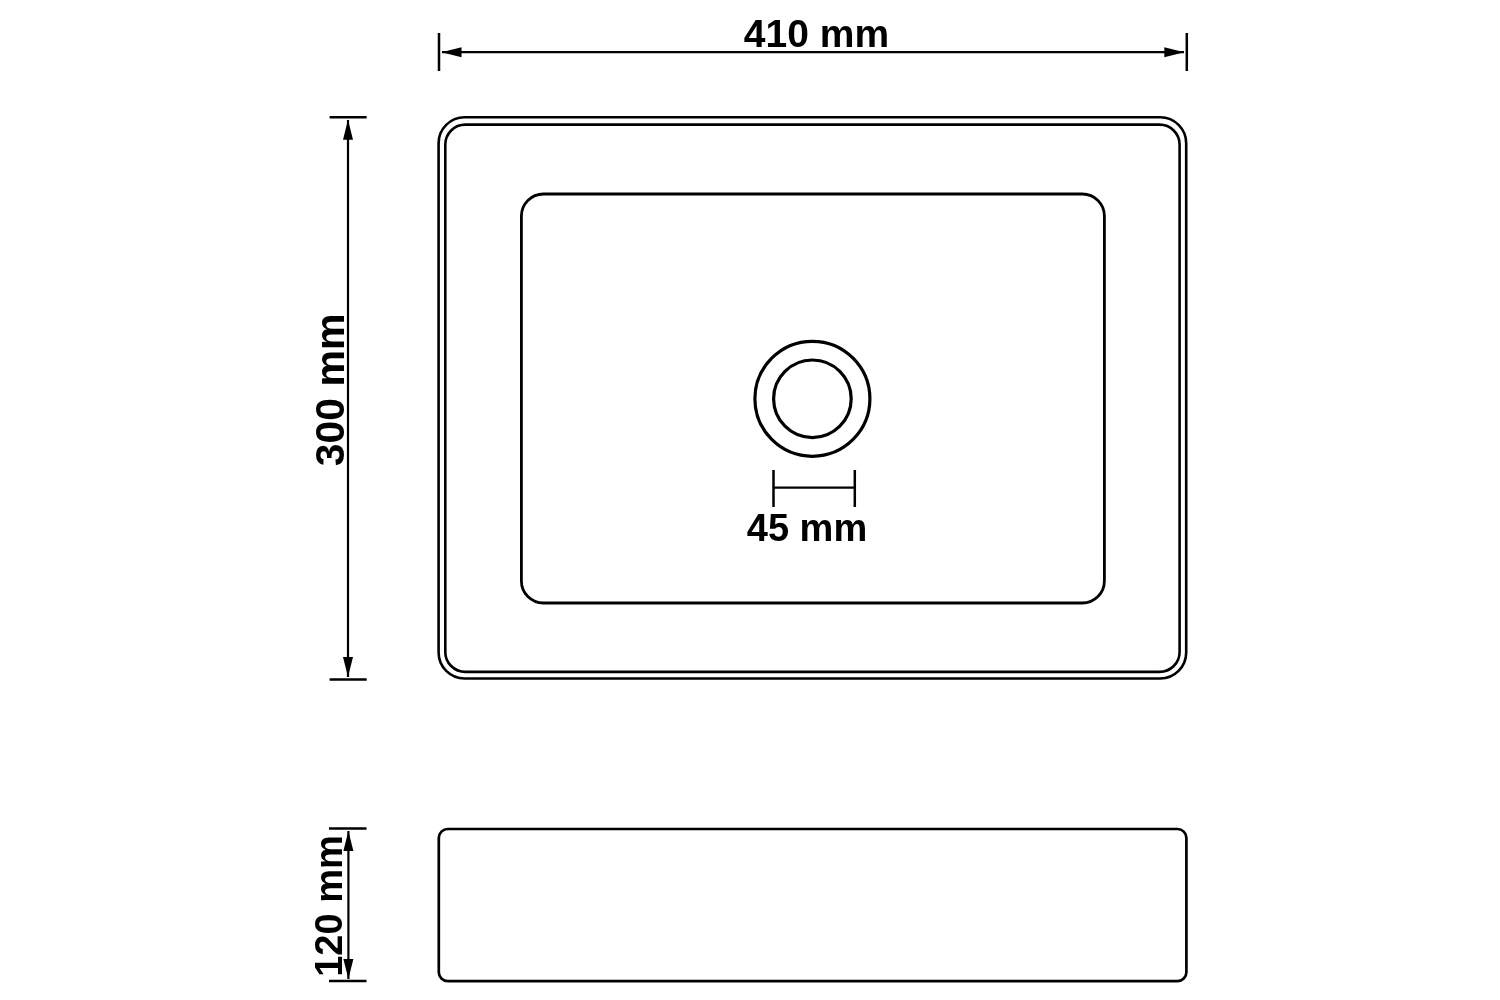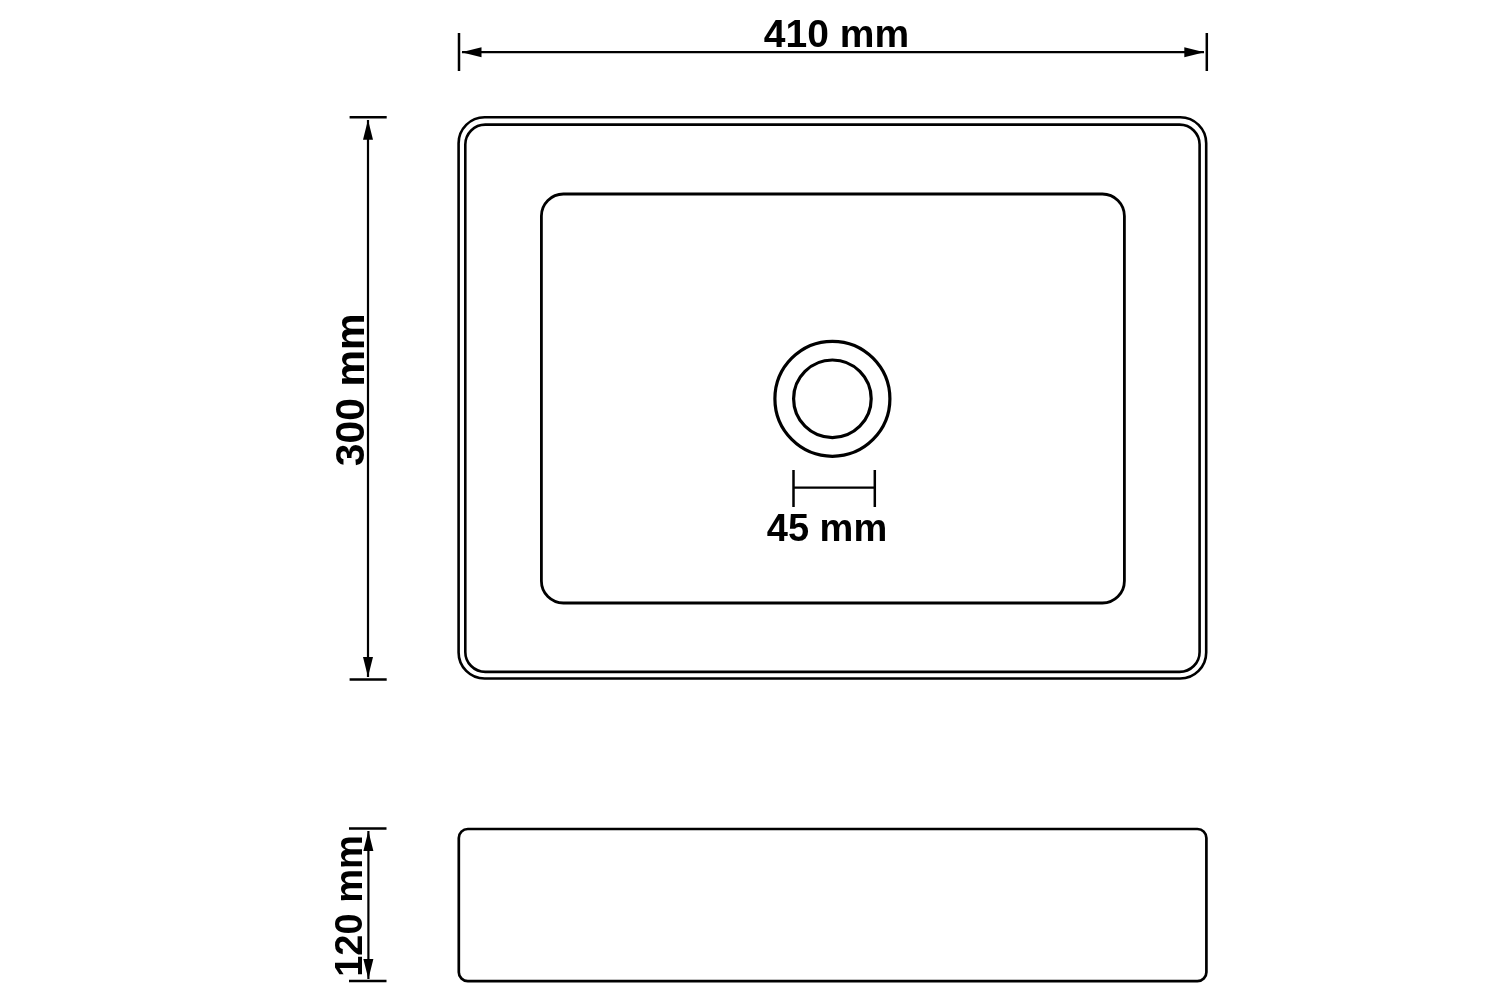--- a/index.html
+++ b/index.html
@@ -1,16 +1,16 @@
 <!DOCTYPE html>
 <html><head>
 <meta charset="utf-8">
 <style>
   html,body{margin:0;padding:0;background:#ffffff;}
-  .wrap{width:1352px;height:1000px;position:relative;overflow:hidden;background:#ffffff;margin-left:20px;}
+  .wrap{width:1352px;height:1000px;position:relative;overflow:hidden;background:#ffffff;}
   svg{display:block;}
   text{font-family:"Liberation Sans", sans-serif;font-weight:bold;fill:#000;}
 </style>
 </head>
 <body>
 
 <div class="wrap">
 <svg width="1500" height="1000" viewBox="0 0 1500 1000">
 
   <rect x="0" y="0" width="1500" height="1000" fill="#ffffff"></rect>

